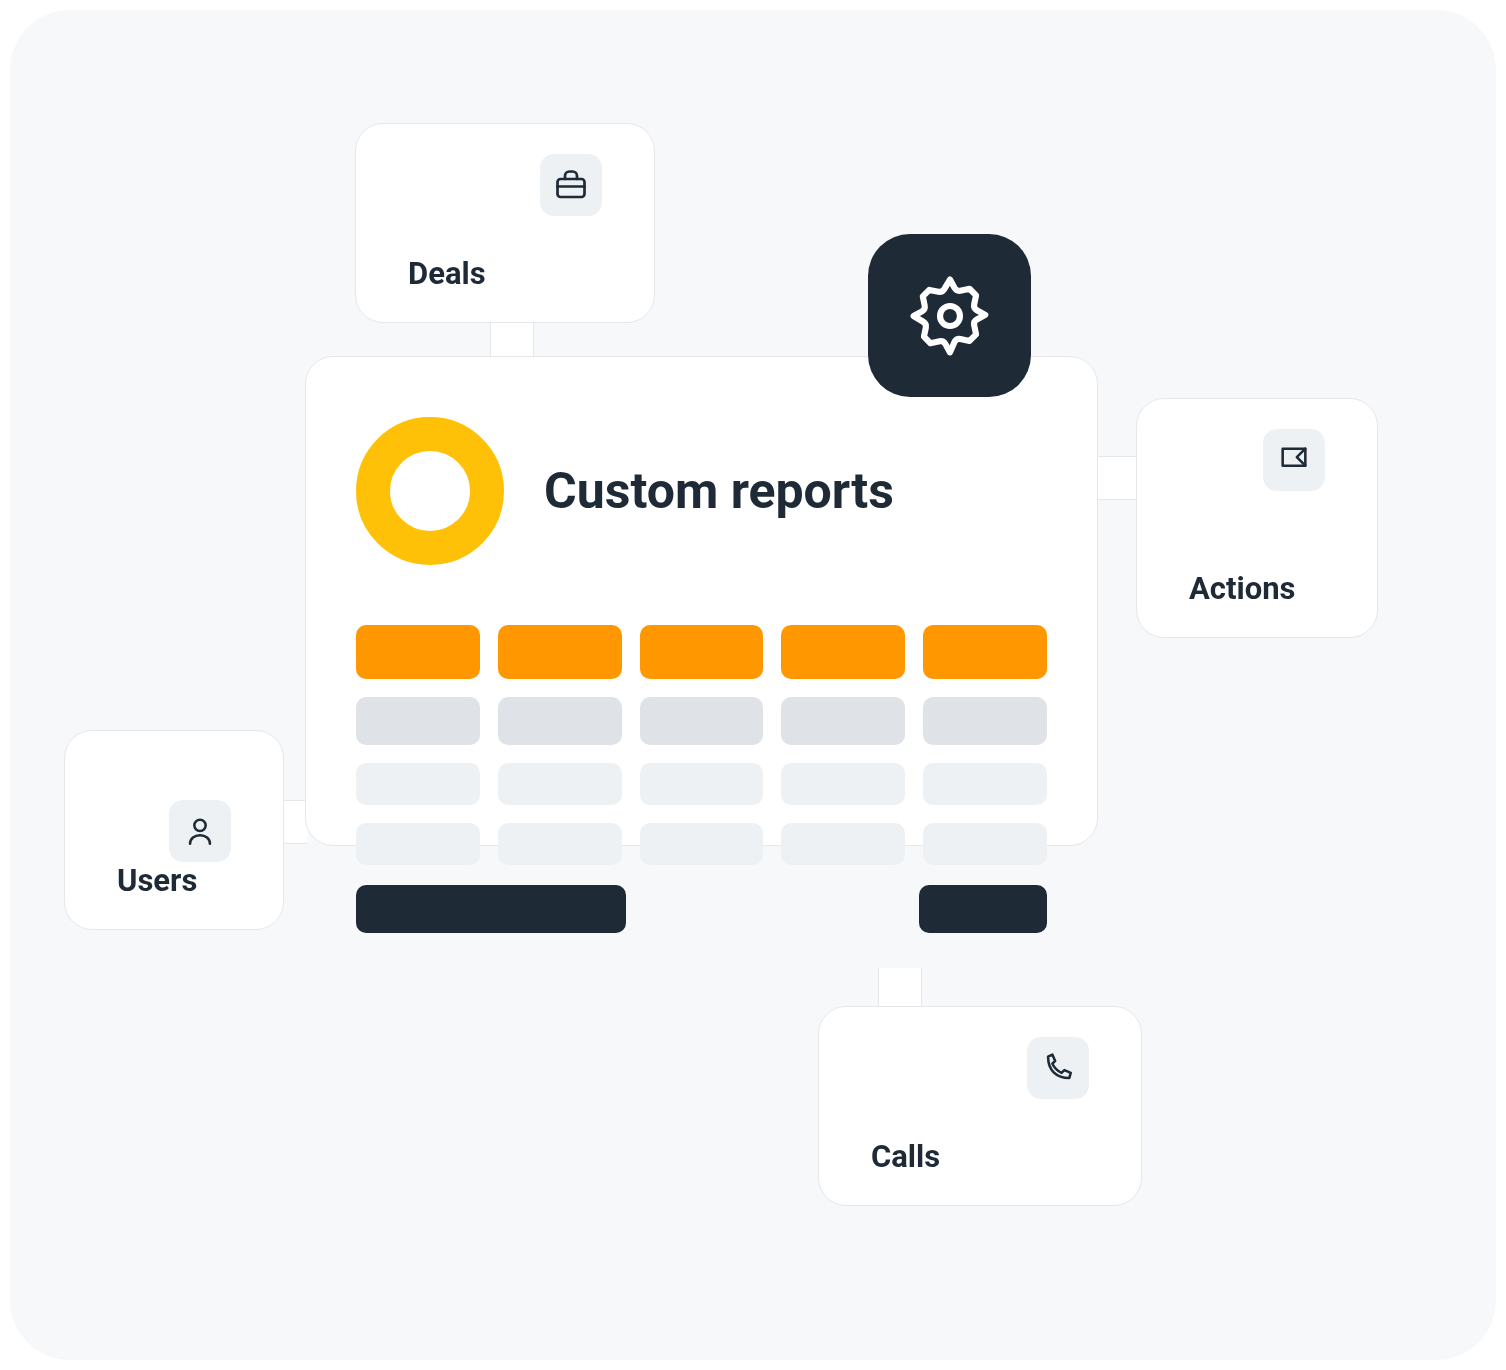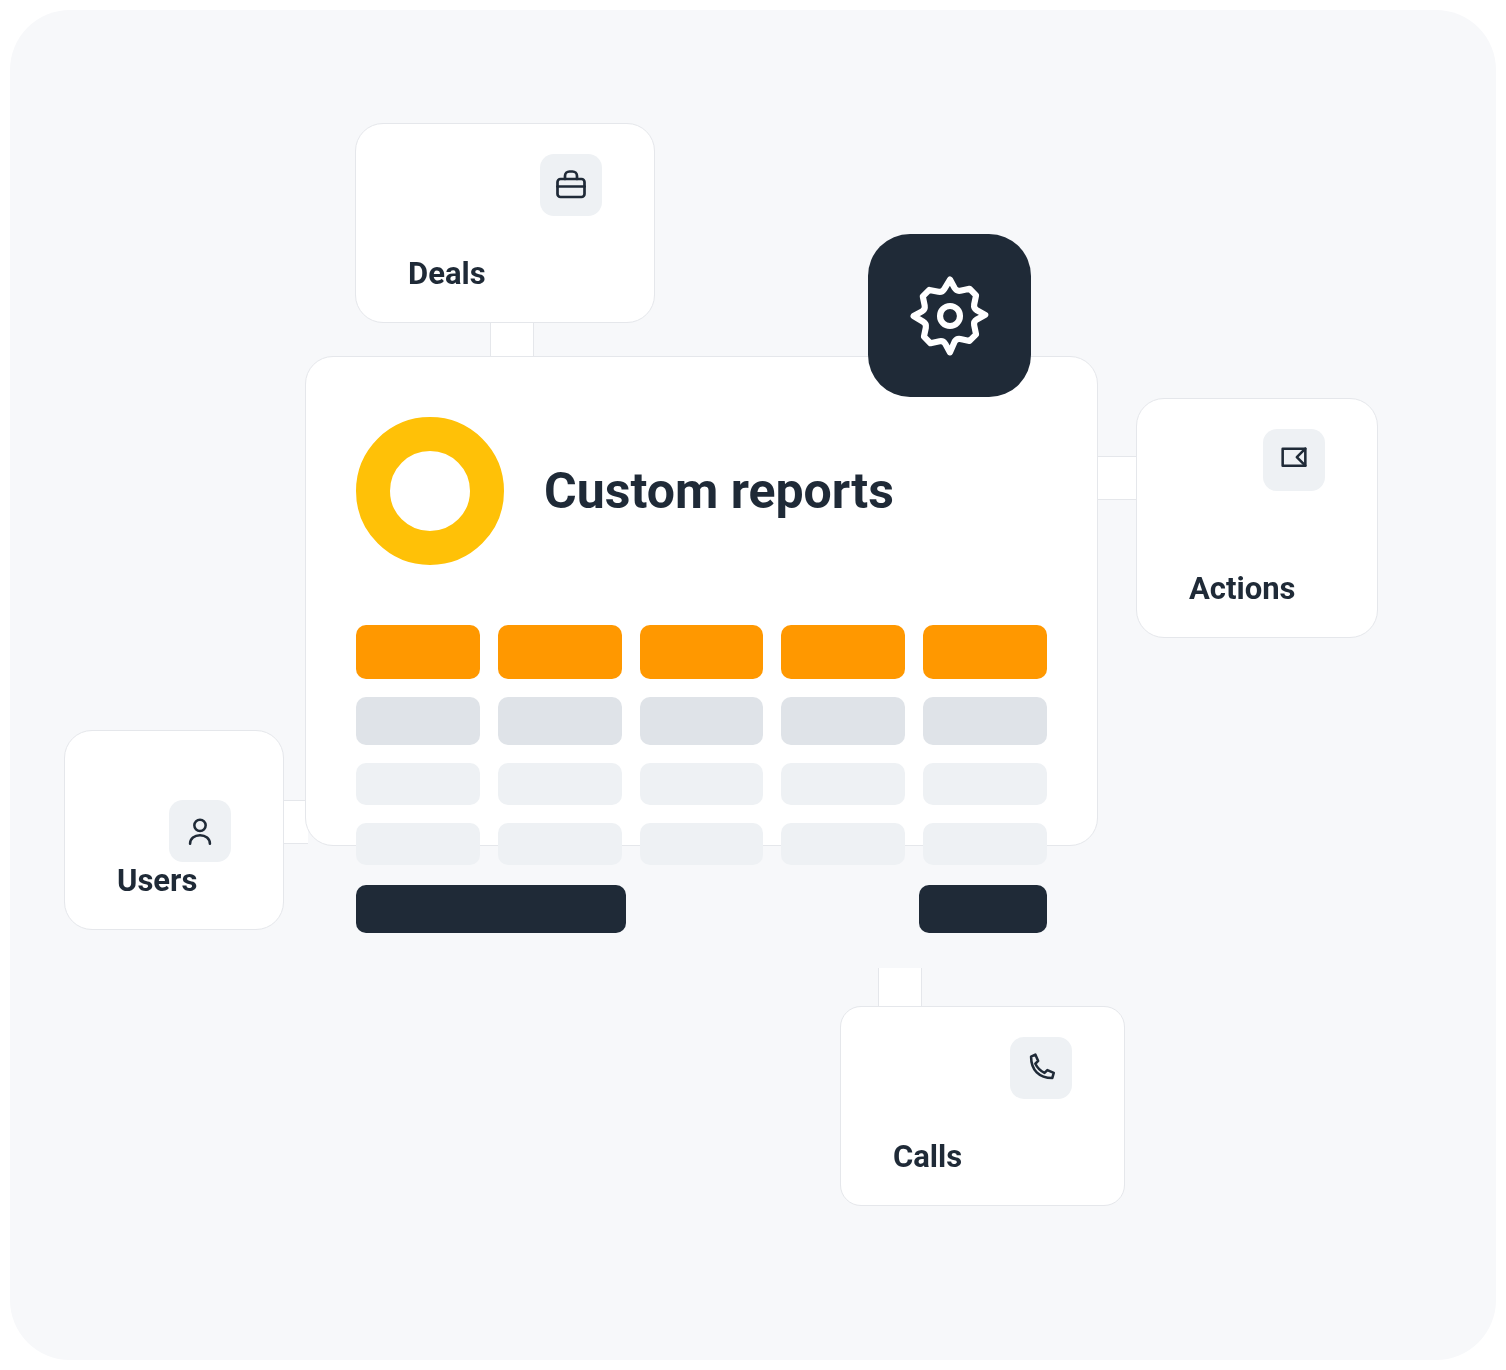--- a/index.html
+++ b/index.html
@@ -191,21 +191,21 @@
   <div class="card small-card" style="top:355px; left:1126px; width:242px; height:240px;margin-top:33px;">
     <div class="icon-badge">
       <svg width="34" height="34" viewBox="0 0 24 24" fill="none" stroke="#1f2a37" stroke-width="1.8" stroke-linecap="round" stroke-linejoin="round">
         <path d="M4 4h16v12H4z"></path>
         <path d="M20 4l-6 6 6 6"></path>
       </svg>
     </div>
     <div class="label">Actions</div>
   </div>
 
-  <div class="card small-card" style="top:996px; left:830px; width:285px;border-radius:21px;">
+  <div class="card small-card" style="top:996px; left:808px; width:324px;">
     <div class="icon-badge">
       <svg width="34" height="34" viewBox="0 0 24 24" fill="none" stroke="#1f2a37" stroke-width="1.8" stroke-linecap="round" stroke-linejoin="round">
         <path d="M5 4c0 9.4 5.6 15 15 15l1-3.5-4.5-2-2 2c-3-1.5-5-3.5-6.5-6.5l2-2-2-4.5L5 4z"></path>
       </svg>
     </div>
     <div class="label">Calls</div>
   </div>
 
 </div>
 

